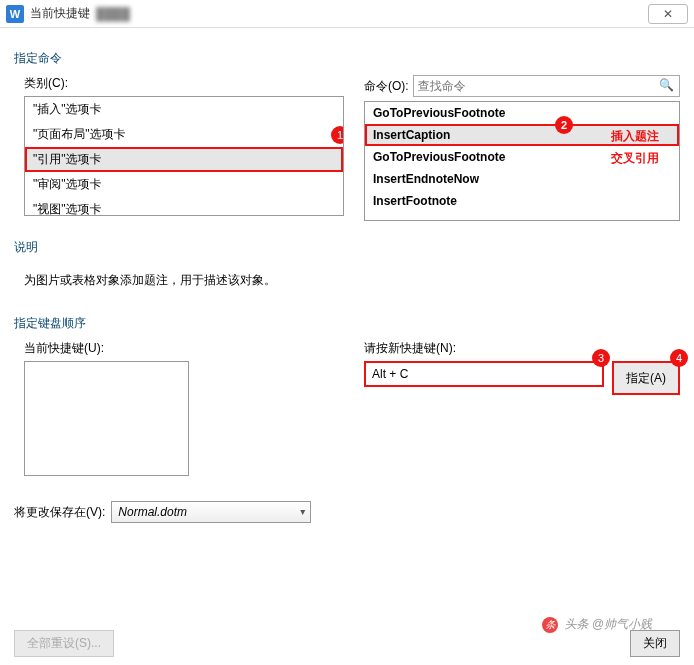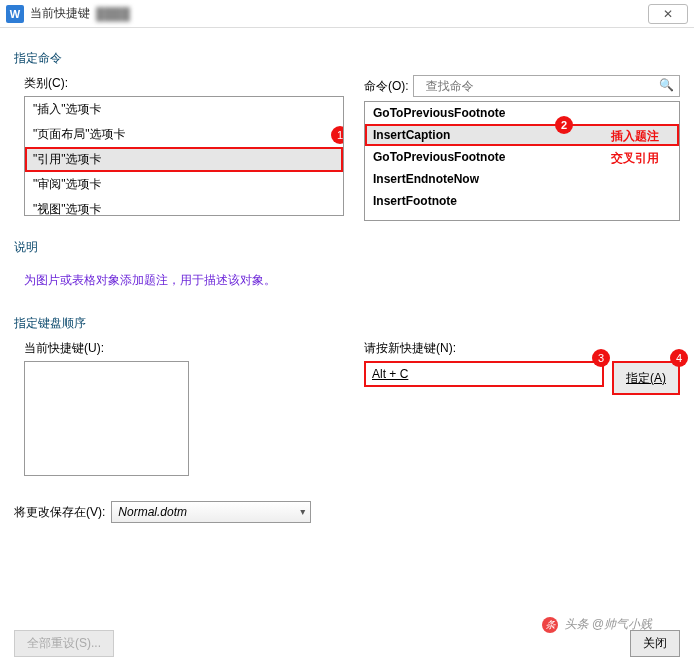--- a/index.html
+++ b/index.html
@@ -16,32 +16,32 @@
 .col-right { flex: 1; }
 .fld-label { margin-bottom: 4px; }
 .listbox { border: 1px solid #999; height: 120px; overflow-y: scroll; background: #fff; }
 .listbox::-webkit-scrollbar, .textarea::-webkit-scrollbar { width: 16px; }
 .listbox::-webkit-scrollbar-track, .textarea::-webkit-scrollbar-track { background: #f0f0f0; border-left: 1px solid #ddd; }
 .listbox::-webkit-scrollbar-thumb { background: #c8c8c8; border: 1px solid #aaa; }
 .lb-item { padding: 4px 8px; cursor: default; position: relative; }
 .lb-item.selected { background: #e6e6e6; }
 .hl-red { outline: 2px solid #ef1212; outline-offset: -2px; }
 .search-row { display: flex; align-items: center; gap: 4px; margin-bottom: 4px; }
-.search-input { flex: 1; border: 1px solid #aaa; padding: 3px 12px; position: relative; }
+.search-input { flex: 1; border: 1px solid #aaa; padding: 3px 4px; position: relative; }
 .search-icon { position: absolute; right: 6px; top: 3px; color: #888; pointer-events: none; }
 .search-wrap { position: relative; flex: 1; }
 .red-anno { color: #ef1212; position: absolute; }
 .badge { width: 18px; height: 18px; border-radius: 50%; background: #ef1212; color: #fff; display: flex; align-items: center; justify-content: center; font-size: 11px; position: absolute; z-index: 5; }
-.desc-text { padding: 8px 10px; color: #6d28d9; }
+.desc-text { padding: 8px 10px; color: #000000; }
 .shortcut-row { display: flex; gap: 20px; margin-top: 8px; }
 .sc-left { width: 320px; }
 .sc-right { flex: 1; display: flex; flex-direction: column; }
 .textarea { border: 1px solid #999; height: 115px; padding: 4px; overflow-y: scroll; resize: none; }
 .input-text { border: 1px solid #999; padding: 4px 6px; height: 26px; }
-.hl-red-box { border: 2px solid #ef1212 !important; text-decoration: underline; }
+.hl-red-box { border: 2px solid #ef1212 !important; }
 .assign-row { display: flex; gap: 8px; align-items: flex-start; }
 .btn { border: 1px solid #999; background: #eaeaea; padding: 4px 12px; cursor: default; }
 .bottom-row { display: flex; align-items: center; gap: 6px; margin-top: 22px; }
 .select { border: 1px solid #999; padding: 3px 20px 3px 6px; background: linear-gradient(#fff,#eee); min-width: 200px; appearance: none; position: relative; font-style: italic; }
 .select-wrap { position: relative; display: inline-block; }
 .select-arrow { position: absolute; right: 6px; top: 5px; font-size: 10px; color: #555; pointer-events: none; }
 .footer { position: absolute; bottom: 8px; left: 14px; right: 14px; display: flex; align-items: center; }
 .footer .right { margin-left: auto; display: flex; gap: 6px; align-items: center; }
 .watermark { position: absolute; right: 28px; bottom: 24px; color: #999; font-style: italic; display: flex; align-items: center; gap: 6px; }
 .wm-icon { width: 16px; height: 16px; border-radius: 50%; background: #e44; display:flex; align-items:center; justify-content:center; color:#fff; font-size:10px;}

